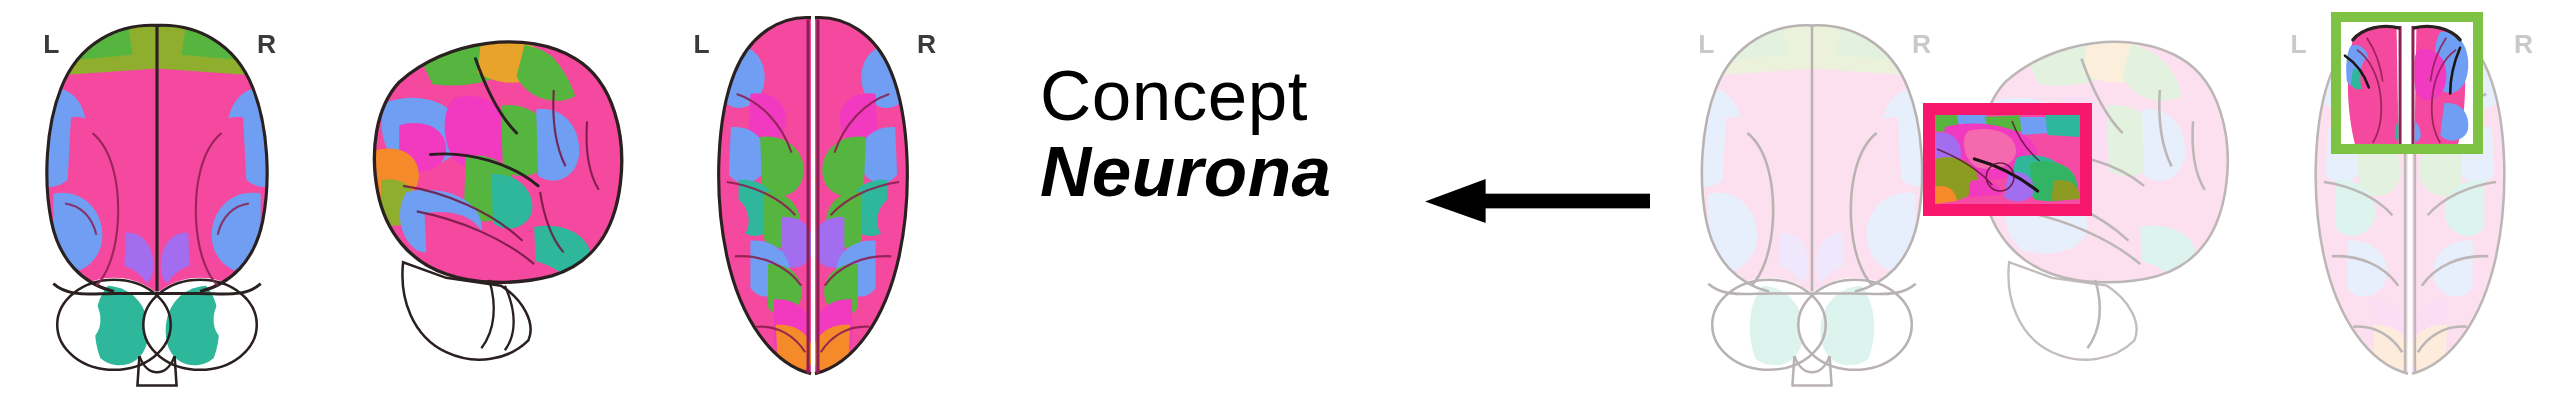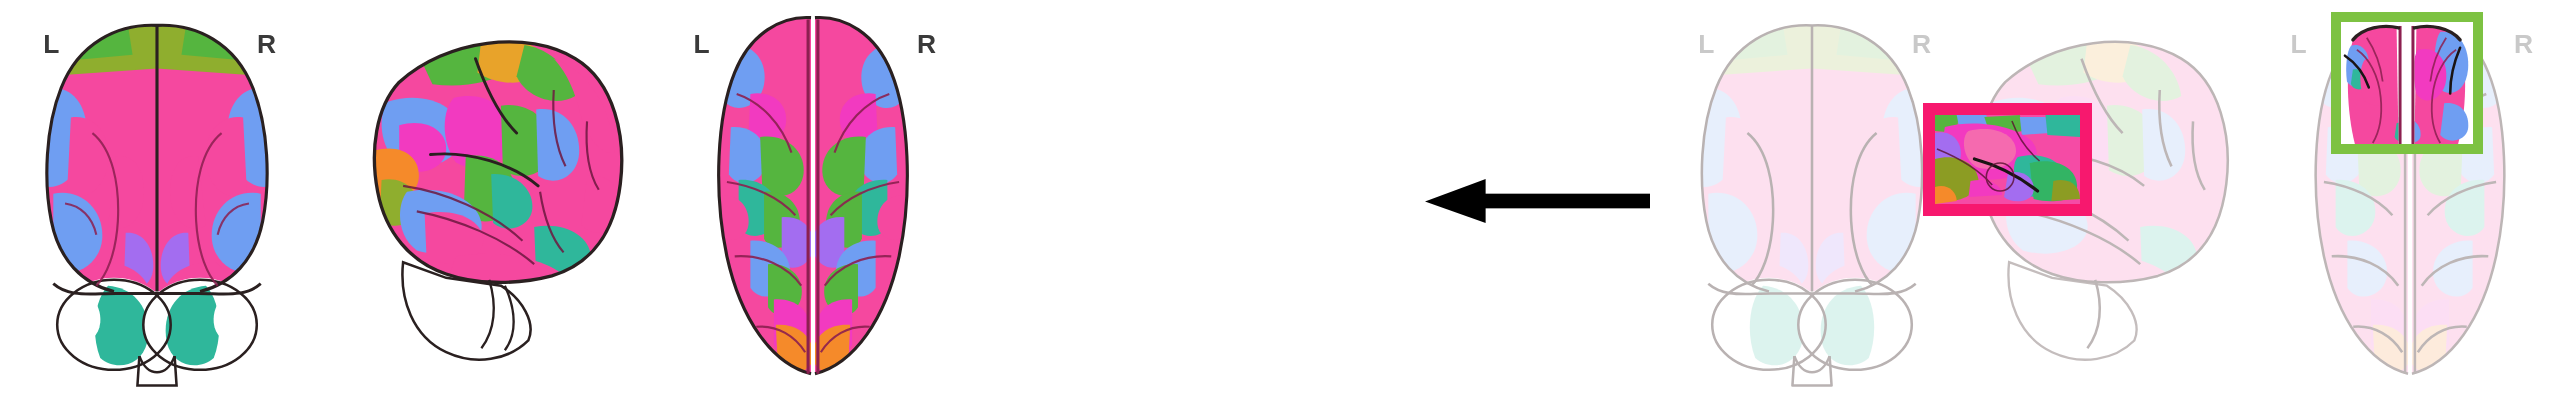--- a/index.html
+++ b/index.html
@@ -245,20 +245,24 @@
           <path d="M230 262 C202 260 176 272 162 292"></path>
           <path d="M92 334 C114 332 132 344 142 360"></path>
           <path d="M208 334 C186 332 168 344 158 360"></path>
         </g>
       </g>
       <text class="rl-label" x="36" y="54" text-anchor="middle">L</text>
       <text class="rl-label" x="266" y="54" text-anchor="middle">R</text>
     </svg>
   </div>
 
+  <div class="concept-block">
+    <div class="concept-line1">Concept</div>
+    <div class="concept-line2">Neurona</div>
+  </div>
 
   <div class="arrow">
     <svg width="225" height="59" viewBox="0 0 230 60">
       <g>
         <rect x="55" y="22" width="175" height="15" fill="#000"></rect>
         <polygon points="0,30 62,7 62,52" fill="#000"></polygon>
       </g>
     </svg>
   </div>
 

